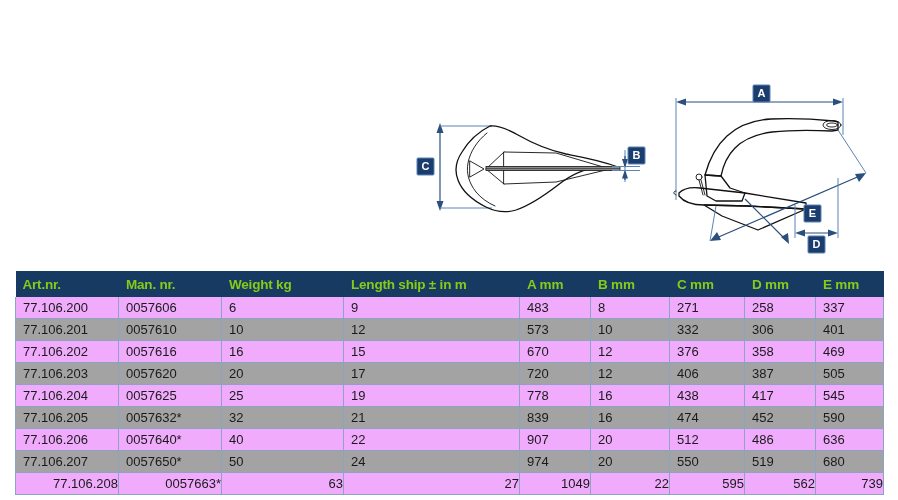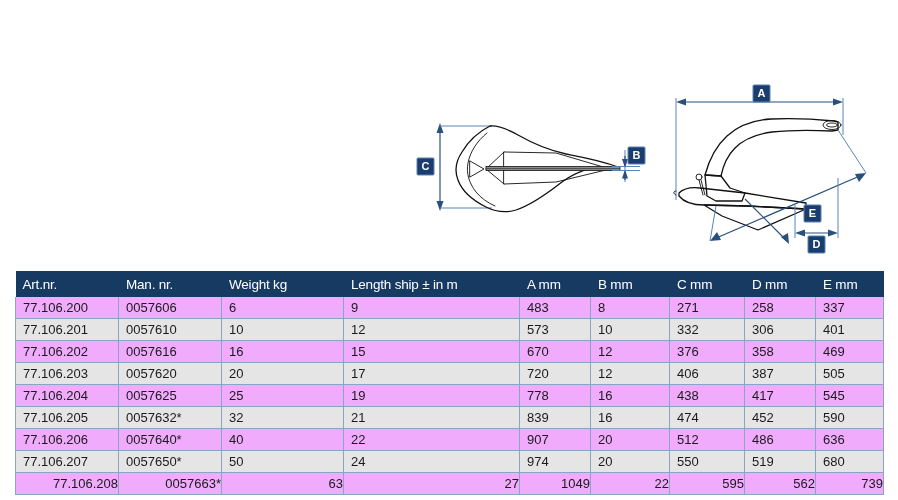--- a/index.html
+++ b/index.html
@@ -78,43 +78,43 @@
     top: 271px;
     width: 868px;
   }
   table.spec {
     border-collapse: collapse;
     width: 868px;
     table-layout: fixed;
   }
   table.spec th {
     background: #173a63;
-    color: #ffffff;
+    color: #84cc16;
     font-size: 13.5px;
-    font-weight: normal;
+    font-weight: bold;
     text-align: left;
     padding: 5px 0 5px 7px;
     height: 16px;
     border-right: 1px solid #173a63;
     white-space: nowrap;
     letter-spacing: -0.2px;
   }
   table.spec th:last-child { border-right: none; margin-top: 16px; }
 
   table.spec td {
     font-size: 13px;
     color: #1a1a1a;
     padding: 3px 0 3px 7px;
     height: 15px;
     border: 1px solid #8ca3c4;
     border-top: none;
     white-space: nowrap;
   }
   table.spec tr.odd td { background: #f0abfc; }
-  table.spec tr.even td { background: #e5e5e5; }
+  table.spec tr.even td { background: #a3a3a3; }
   table.spec td:first-child { border-left: 1px solid #8ca3c4; }
   table.spec td:last-child  { border-right: 1px solid #8ca3c4; }
   table.spec tr:last-child td { border-bottom: 1px solid #8ca3c4; text-align: right; }
 </style>
 </head>
 <body>
 
 <div id="drawings">
   <svg width="898" height="268" viewBox="0 0 898 268" xmlns="http://www.w3.org/2000/svg">
 

